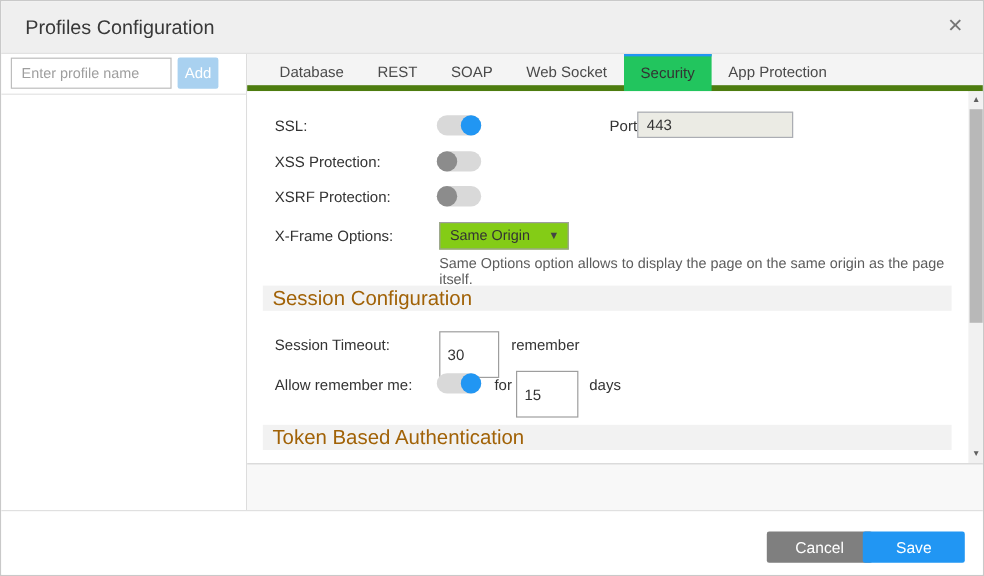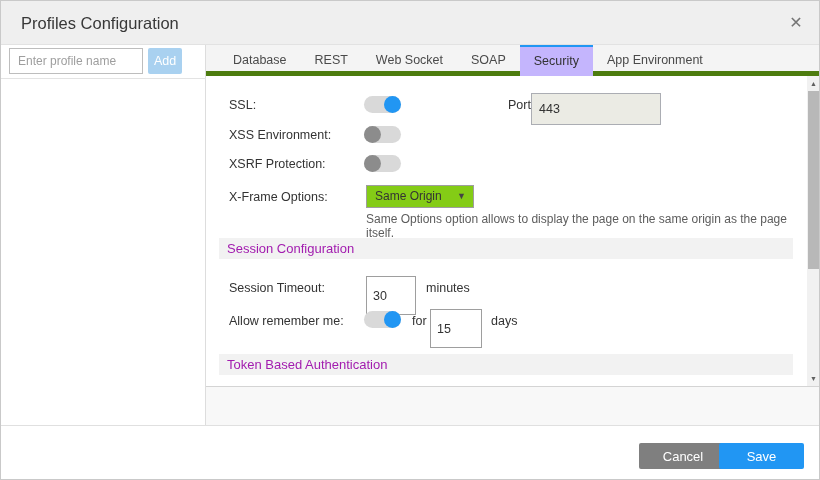--- a/index.html
+++ b/index.html
@@ -34,45 +34,45 @@
   .profile-item.selected { color:var(--accent,#2196f3);
                   border-left:3px solid var(--accent,#2196f3); padding-left:17px; }
   .profile-list { position:absolute; left:0; top:34px; width:205px; }
 
   
   .tabbar { position:absolute; left:205px; top:44px; width:615px; height:31px;
             background:#f4f4f4; display:flex; padding-left:13px;
             border-bottom:5px solid #4d7c0f; }
   .tab { height:31px; line-height:31px; padding:0 14px; font-size:12.5px;
          color:#4a4a4a; white-space:nowrap; cursor:pointer; }
-  .tab.active { background:#c4b5fd; border-top:2px solid var(--accent,#2196f3);
+  .tab.active { background:#22c55e; border-top:2px solid var(--accent,#2196f3);
                 line-height:28px; color:#333;text-align:right; }
 
   
   .content { position:absolute; left:205px; top:75px; width:601px; height:310px;
              background:#fff; font-size:12.5px; }
   .lbl { position:absolute; left:23px; color:#333; }
   .txt { position:absolute; color:#333; }
   .help { position:absolute; left:160px; top:136px; font-size:12px; color:#5c5c5c; }
   .section-bar { position:absolute; left:13px; width:574px; height:21px;
                  background:#f2f2f2; line-height:21px; padding-left:8px;
-                 font-size:13px; font-weight:500; color:#a21caf; }
+                 font-size:17px; font-weight:500; color:#a16207; }
 
   
   .toggle { position:absolute; width:37px; height:17px; border-radius:9px;
             background:var(--toggle_track,#d9d9d9); cursor:pointer; }
   .toggle .knob { position:absolute; left:0; top:0; width:17px; height:17px;
                   border-radius:50%; background:var(--toggle_off_knob,#8c8c8c); }
   .toggle.on .knob { left:20px; background:var(--accent,#2196f3); }
 
   
   .num-input { position:absolute; height:39px; border:1px solid #9e9e9e;
                padding:0 6px; font-size:12.5px; color:#333; font-family:inherit;
                background:#fff; }
-  .port-input { position:absolute; left:325px; top:17px; width:130px; height:32px;
+  .port-input { position:absolute; left:325px; top:17px; width:130px; height:22px;
                 border:1px solid #abadb3; background:#ebebe4; padding:0 7px;
                 font-size:12.5px; color:#333; font-family:inherit; }
   .select { position:absolute; left:160px; top:109px; width:108px; height:23px;
             border:1px solid #9e9e9e; background:#84cc16; line-height:21px;
             padding:0 8px; font-size:12px; color:#333; cursor:pointer; }
   .select .caret { position:absolute; right:7px; top:0; font-size:9px; color:#444;
                    line-height:21px; }
 
   
   .scrollbar { position:absolute; left:806px; top:75px; width:13px; height:310px;
@@ -106,57 +106,57 @@
   <div class="sidebar">
     <div class="add-row">
       <input class="profile-input" placeholder="Enter profile name" style="">
       <button class="add-btn">Add</button>
     </div>
   </div>
 
   <div class="tabbar">
     <div class="tab">Database</div>
     <div class="tab">REST</div>
+    <div class="tab">SOAP</div>
     <div class="tab">Web Socket</div>
-    <div class="tab">SOAP</div>
     <div class="tab active">Security</div>
-    <div class="tab">App Environment</div>
+    <div class="tab">App Protection</div>
   </div>
 
   <div class="content">
 
     <span class="lbl" style="top:22px">SSL:</span>
     <div class="toggle on" style="left:158px; top:20px">
         <span class="knob"></span>
       </div>
     <span class="txt" style="left:302px; top:22px">Port:</span>
     <input class="port-input" readonly="" value="443" style="">
 
-    <span class="lbl" style="top:52px">XSS Environment:</span>
+    <span class="lbl" style="top:52px">XSS Protection:</span>
     <div class="toggle" style="left:158px; top:50px">
         <span class="knob"></span>
       </div>
 
     <span class="lbl" style="top:81px">XSRF Protection:</span>
     <div class="toggle" style="left:158px; top:79px">
         <span class="knob"></span>
       </div>
 
     <span class="lbl" style="top:114px">X-Frame Options:</span>
     <div class="select">
       <span>Same Origin</span>
       <span class="caret">▼</span>
     </div>
     <span class="help">Same Options option allows to display the page on the same origin as the page itself.</span>
 
     <div class="section-bar" style="top:162px">Session Configuration</div>
 
     <span class="lbl" style="top:205px">Session Timeout:</span>
     <input class="num-input" style="left: 160px; top: 200px; width: 50px;" value="30">
-    <span class="txt" style="left:220px; top:205px">minutes</span>
+    <span class="txt" style="left:220px; top:205px">remember</span>
 
     <span class="lbl" style="top:238px">Allow remember me:</span>
     <div class="toggle on" style="left:158px; top:235px">
         <span class="knob"></span>
       </div>
     <span class="txt" style="left:206px; top:238px">for</span>
     <input class="num-input" style="left: 224px; top: 233px; width: 52px;" value="15">
     <span class="txt" style="left:285px; top:238px">days</span>
 
     <div class="section-bar" style="top:278px">Token Based Authentication</div>

